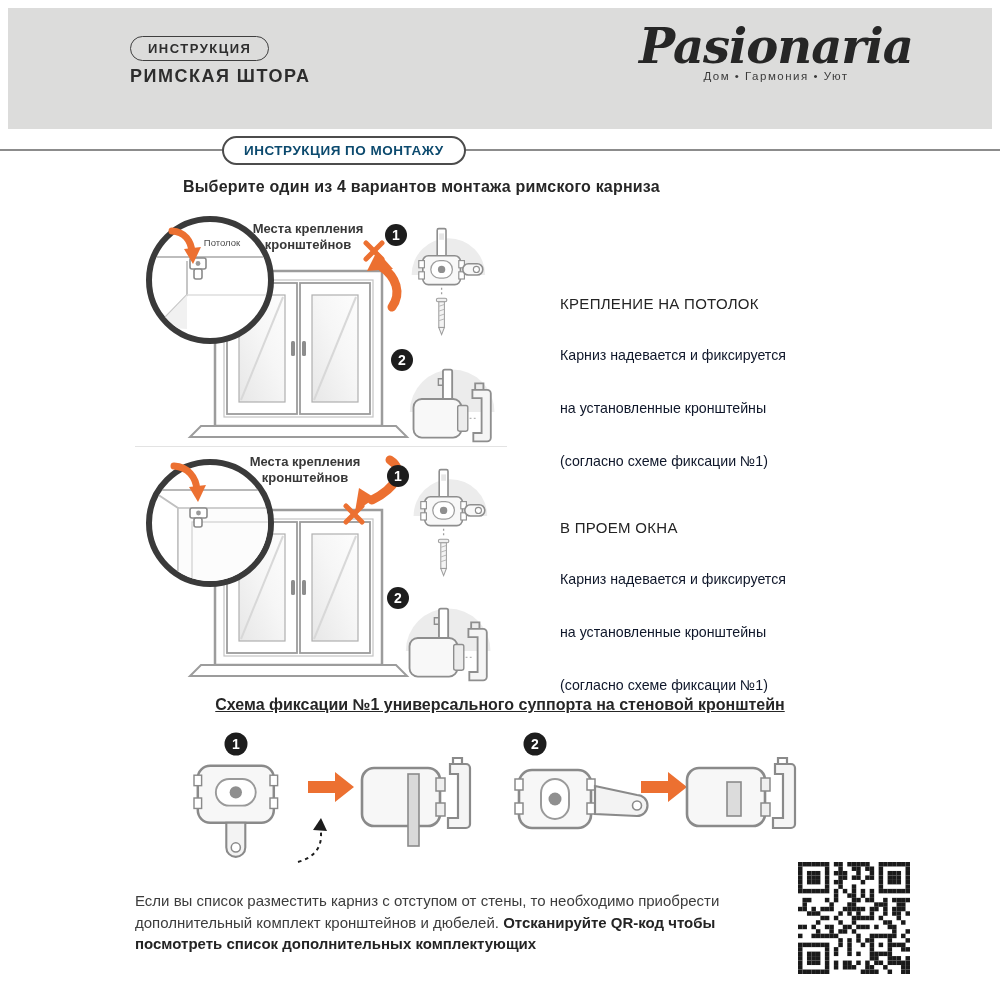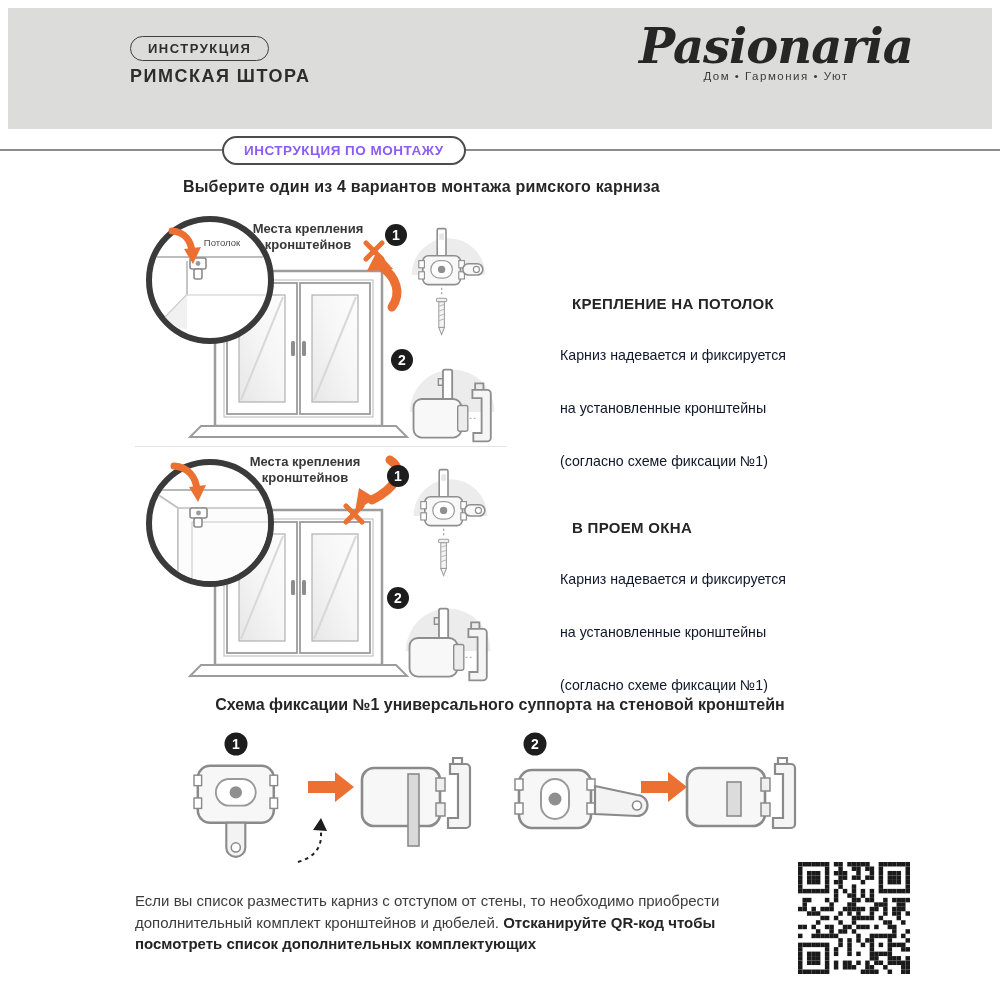--- a/index.html
+++ b/index.html
@@ -13,34 +13,34 @@
   .product-title{position:absolute;left:122px;top:58px;font-size:18px;font-weight:700;
          letter-spacing:1.5px;color:#2d2d2d;margin:0;}
   .logo{position:absolute;left:618px;top:10px;width:300px;text-align:center;}
   .logo-script{font-family:"DejaVu Serif",serif;font-style:italic;font-weight:700;
          font-size:48px;color:#262626;line-height:56px;letter-spacing:-1px;}
   .logo-tagline{font-size:11.5px;letter-spacing:1.5px;color:#3a3a3a;margin-top:-4px;}
   
   .rule{position:absolute;left:0;top:149px;width:1000px;height:0;border-top:2px solid #8c8c8c;}
   .pill{position:absolute;left:222px;top:136px;background:#ffffff;border:2px solid #4c4c4c;
         border-radius:16px;padding:5px 20px;font-size:13.5px;font-weight:700;
-        letter-spacing:0.5px;color:#8b5cf6;}
+        letter-spacing:0.5px;color:#0c4a6e;}
   .intro-heading{position:absolute;left:183px;top:178px;font-size:16px;font-weight:700;
         color:#262626;margin:0;letter-spacing:0.2px;}
   
   .variant-text{position:absolute;left:560px;width:260px;}
   .vt1{top:295px;} .vt2{top:519px;}
-  .variant-title{font-size:15px;font-weight:700;color:#242424;letter-spacing:0.3px;margin:0 0 6px 12px;}
+  .variant-title{font-size:15px;font-weight:400;color:#242424;letter-spacing:0.3px;margin:0 0 6px 0;}
   .variant-line{font-size:14.2px;color:#0f172a;line-height:19px;margin-top:34px;}
   .diagram{position:absolute;left:130px;width:385px;height:245px;}
   .d1{top:205px;} .d2{top:446px;}
   .divider{position:absolute;left:135px;top:446px;width:372px;height:0;border-top:1.5px solid #e3e3e3;}
   
   .scheme-heading{position:absolute;left:0;top:696px;width:1000px;text-align:center;
-        font-size:16px;font-weight:700;color:#262626;margin:0;}
+        font-size:16px;font-weight:700;color:#262626;margin:0;text-decoration:underline;}
   .scheme{position:absolute;width:340px;height:150px;top:726px;}
   .s1{left:180px;} .s2{left:495px;}
   
   .note{position:absolute;left:135px;top:890px;width:648px;font-size:15px;line-height:21.5px;
         color:#3c3c3c;margin:0;}
   .note strong{color:#242424;}
   .qr{position:absolute;left:798px;top:862px;width:112px;height:112px;}
   svg text{font-family:"Liberation Sans",sans-serif;}
   .mount-label{font-size:13px;font-weight:700;fill:#383838;}
   .tiny-label{font-size:9.5px;fill:#4a4a4a;}

